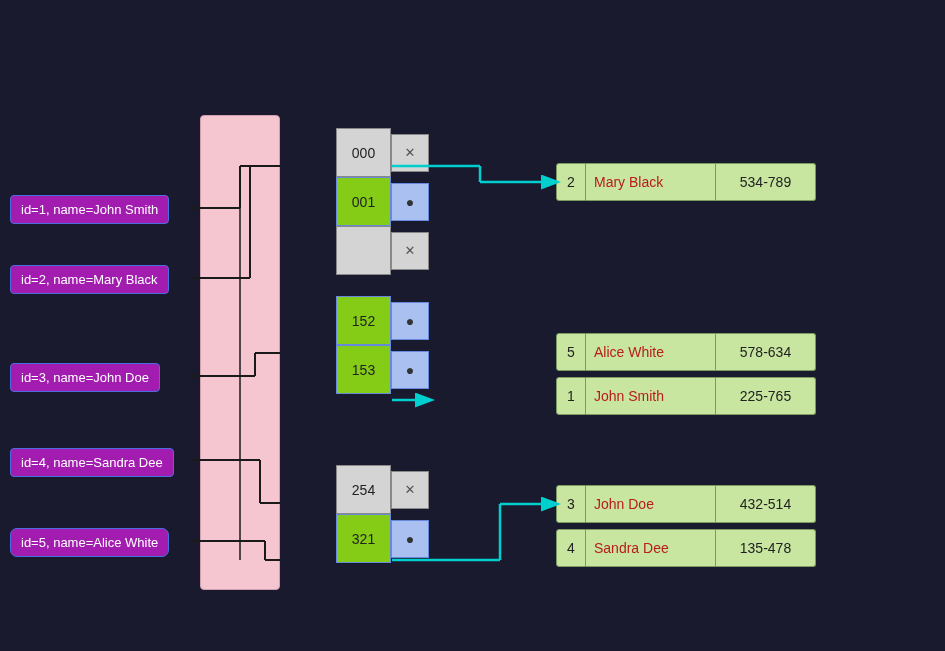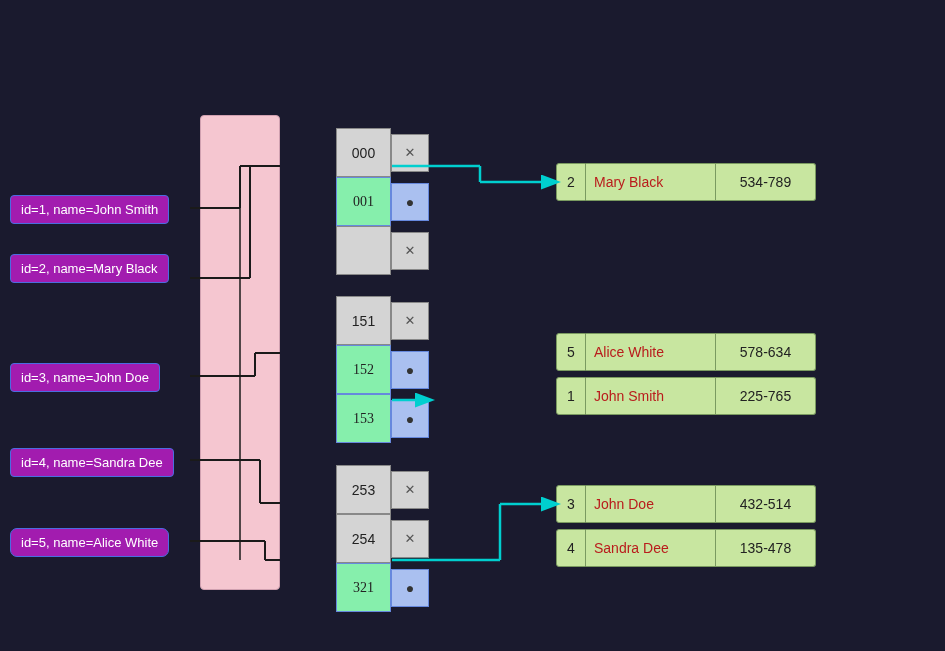--- a/index.html
+++ b/index.html
@@ -53,23 +53,22 @@
       height: 49px;
       border: 1.5px solid #888;
       background: #d4d4d4;
       display: flex;
       align-items: center;
       justify-content: center;
       font-size: 14px;
       color: #222;
     }
     .bucket-num.highlighted {
-      background: #86efac;
+      background: #84cc16;
       border-color: #6688dd;
-      font-family: Liberation Serif, serif;
     }
     .bucket-marker {
       width: 38px;
       height: 38px;
       border: 1.5px solid #888;
       background: #d4d4d4;
       display: flex;
       align-items: center;
       justify-content: center;
       font-size: 18px;
@@ -144,21 +143,21 @@
     }
   </style>
 </head>
 <body>
 
 <div class="diagram-container">
 
   <div class="hash-table-bg"></div>
 
   <div class="entity-box" style="left:10px;top:195px;">id=1, name=John Smith</div>
-  <div class="entity-box" style="left:10px;top:254px;">id=2, name=Mary Black</div>
+  <div class="entity-box" style="left:10px;top:265px;">id=2, name=Mary Black</div>
   <div class="entity-box" style="left:10px;top:363px;">id=3, name=John Doe</div>
   <div class="entity-box" style="left:10px;top:448px;">id=4, name=Sandra Dee</div>
   <div class="entity-box" style="left:10px;top:528px;border-radius:7px;">id=5, name=Alice White</div>
 
   <div class="bucket-group" style="left:336px;top:128px;">
     <div class="bucket-row">
       <div class="bucket-num">000</div>
       <div class="bucket-marker x"></div>
     </div>
     <div class="bucket-row">
@@ -166,38 +165,30 @@
       <div class="bucket-marker dot highlighted"></div>
     </div>
     <div class="bucket-row">
       <div class="bucket-num"></div>
       <div class="bucket-marker x"></div>
     </div>
   </div>
 
   <div class="bucket-group" style="left:336px;top:296px;">
     <div class="bucket-row">
-      <div class="bucket-num">151</div>
-      <div class="bucket-marker x"></div>
-    </div>
-    <div class="bucket-row">
       <div class="bucket-num highlighted">152</div>
       <div class="bucket-marker dot highlighted"></div>
     </div>
     <div class="bucket-row">
       <div class="bucket-num highlighted">153</div>
       <div class="bucket-marker dot highlighted"></div>
     </div>
   </div>
 
   <div class="bucket-group" style="left:336px;top:465px;">
-    <div class="bucket-row">
-      <div class="bucket-num">253</div>
-      <div class="bucket-marker x"></div>
-    </div>
     <div class="bucket-row">
       <div class="bucket-num">254</div>
       <div class="bucket-marker x"></div>
     </div>
     <div class="bucket-row">
       <div class="bucket-num highlighted">321</div>
       <div class="bucket-marker dot highlighted"></div>
     </div>
   </div>
 

